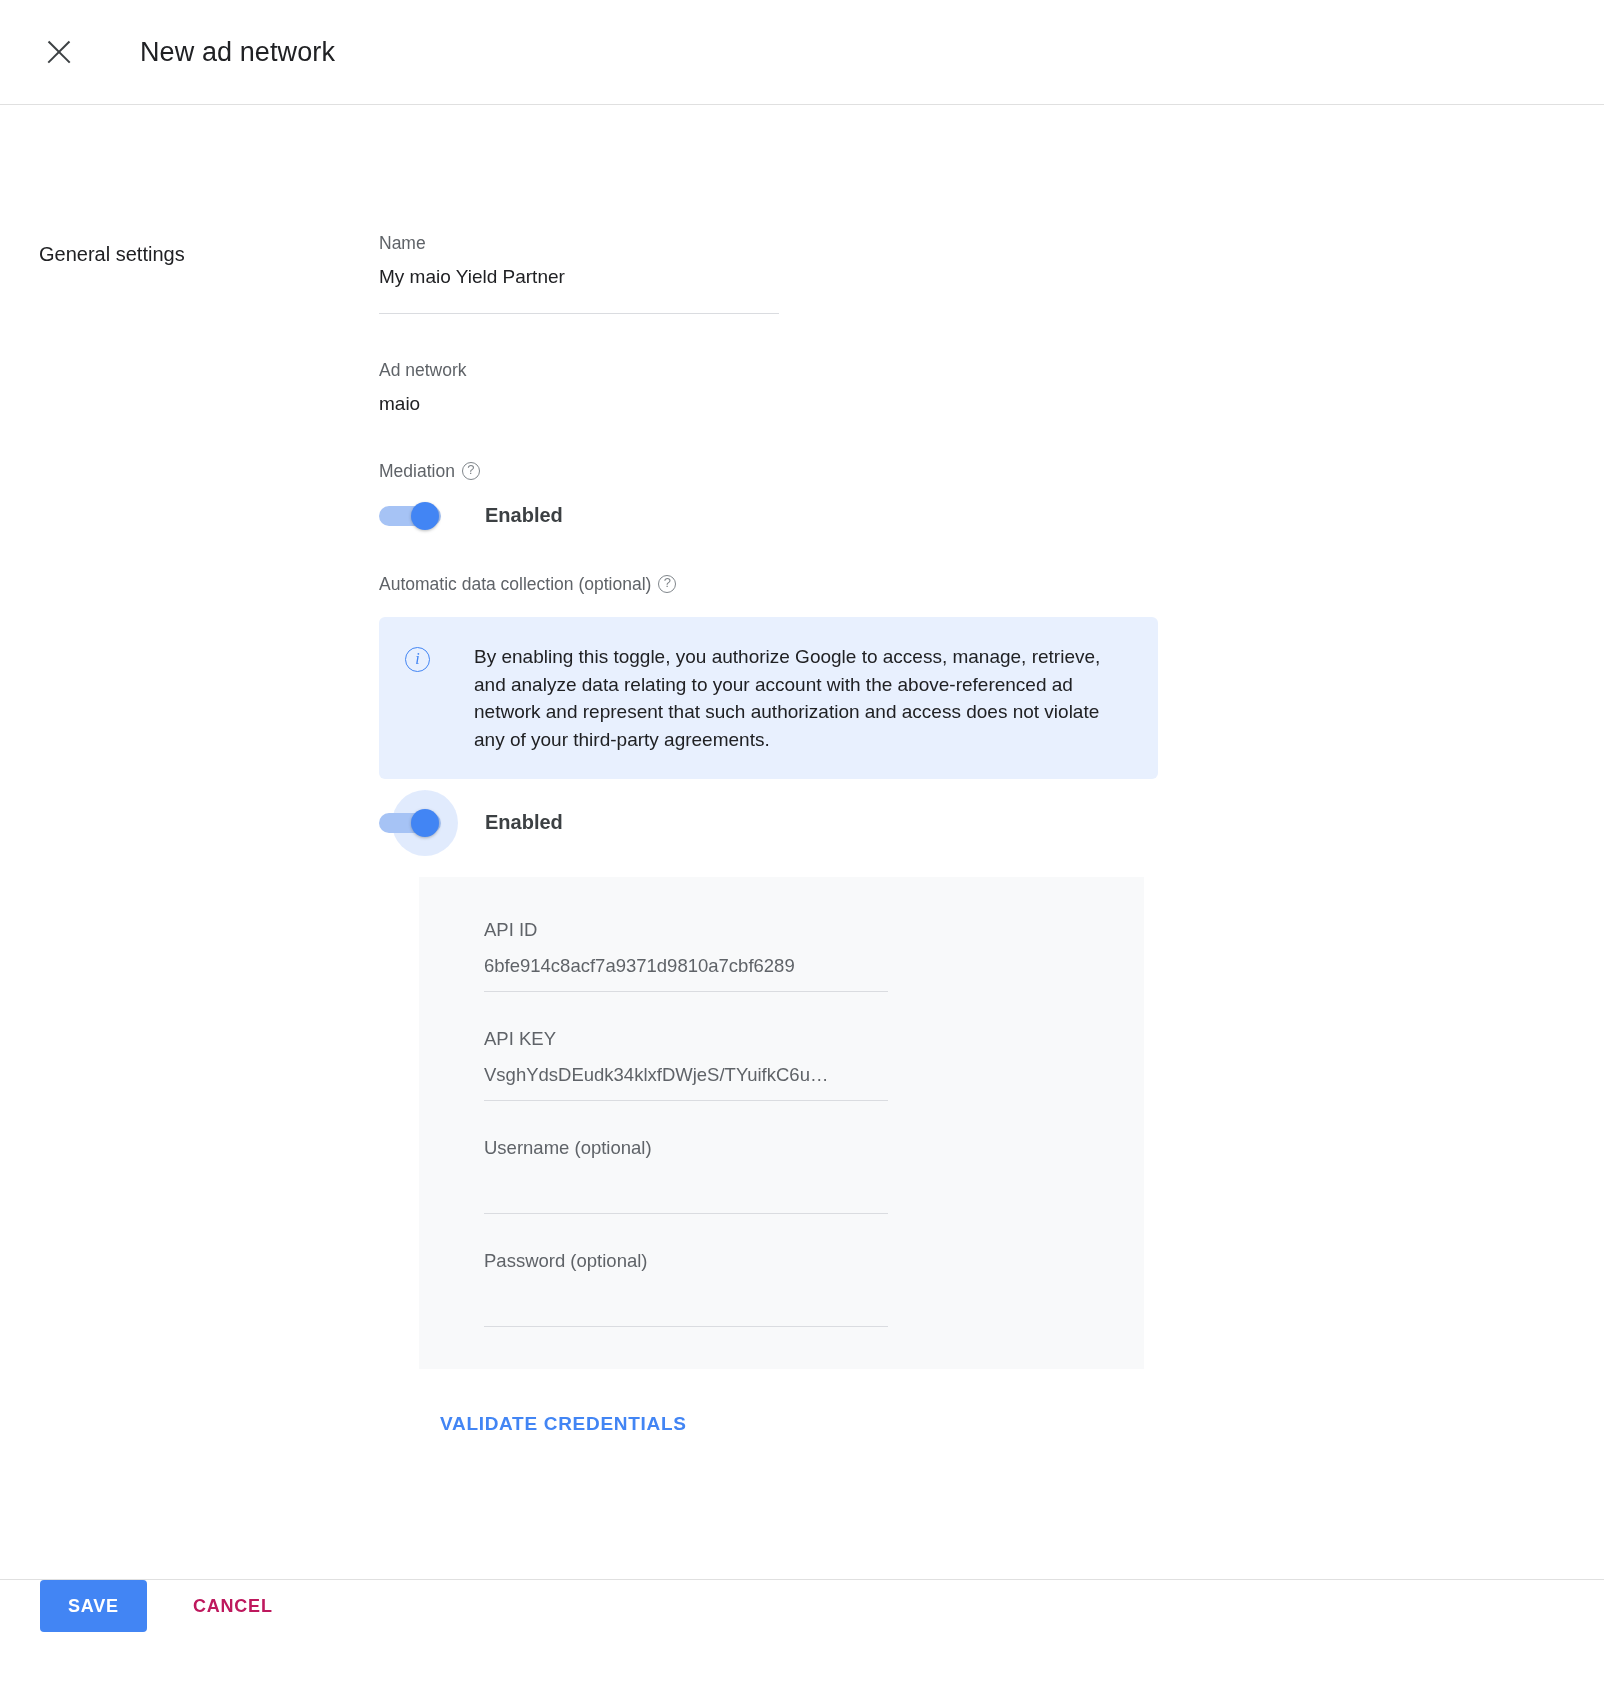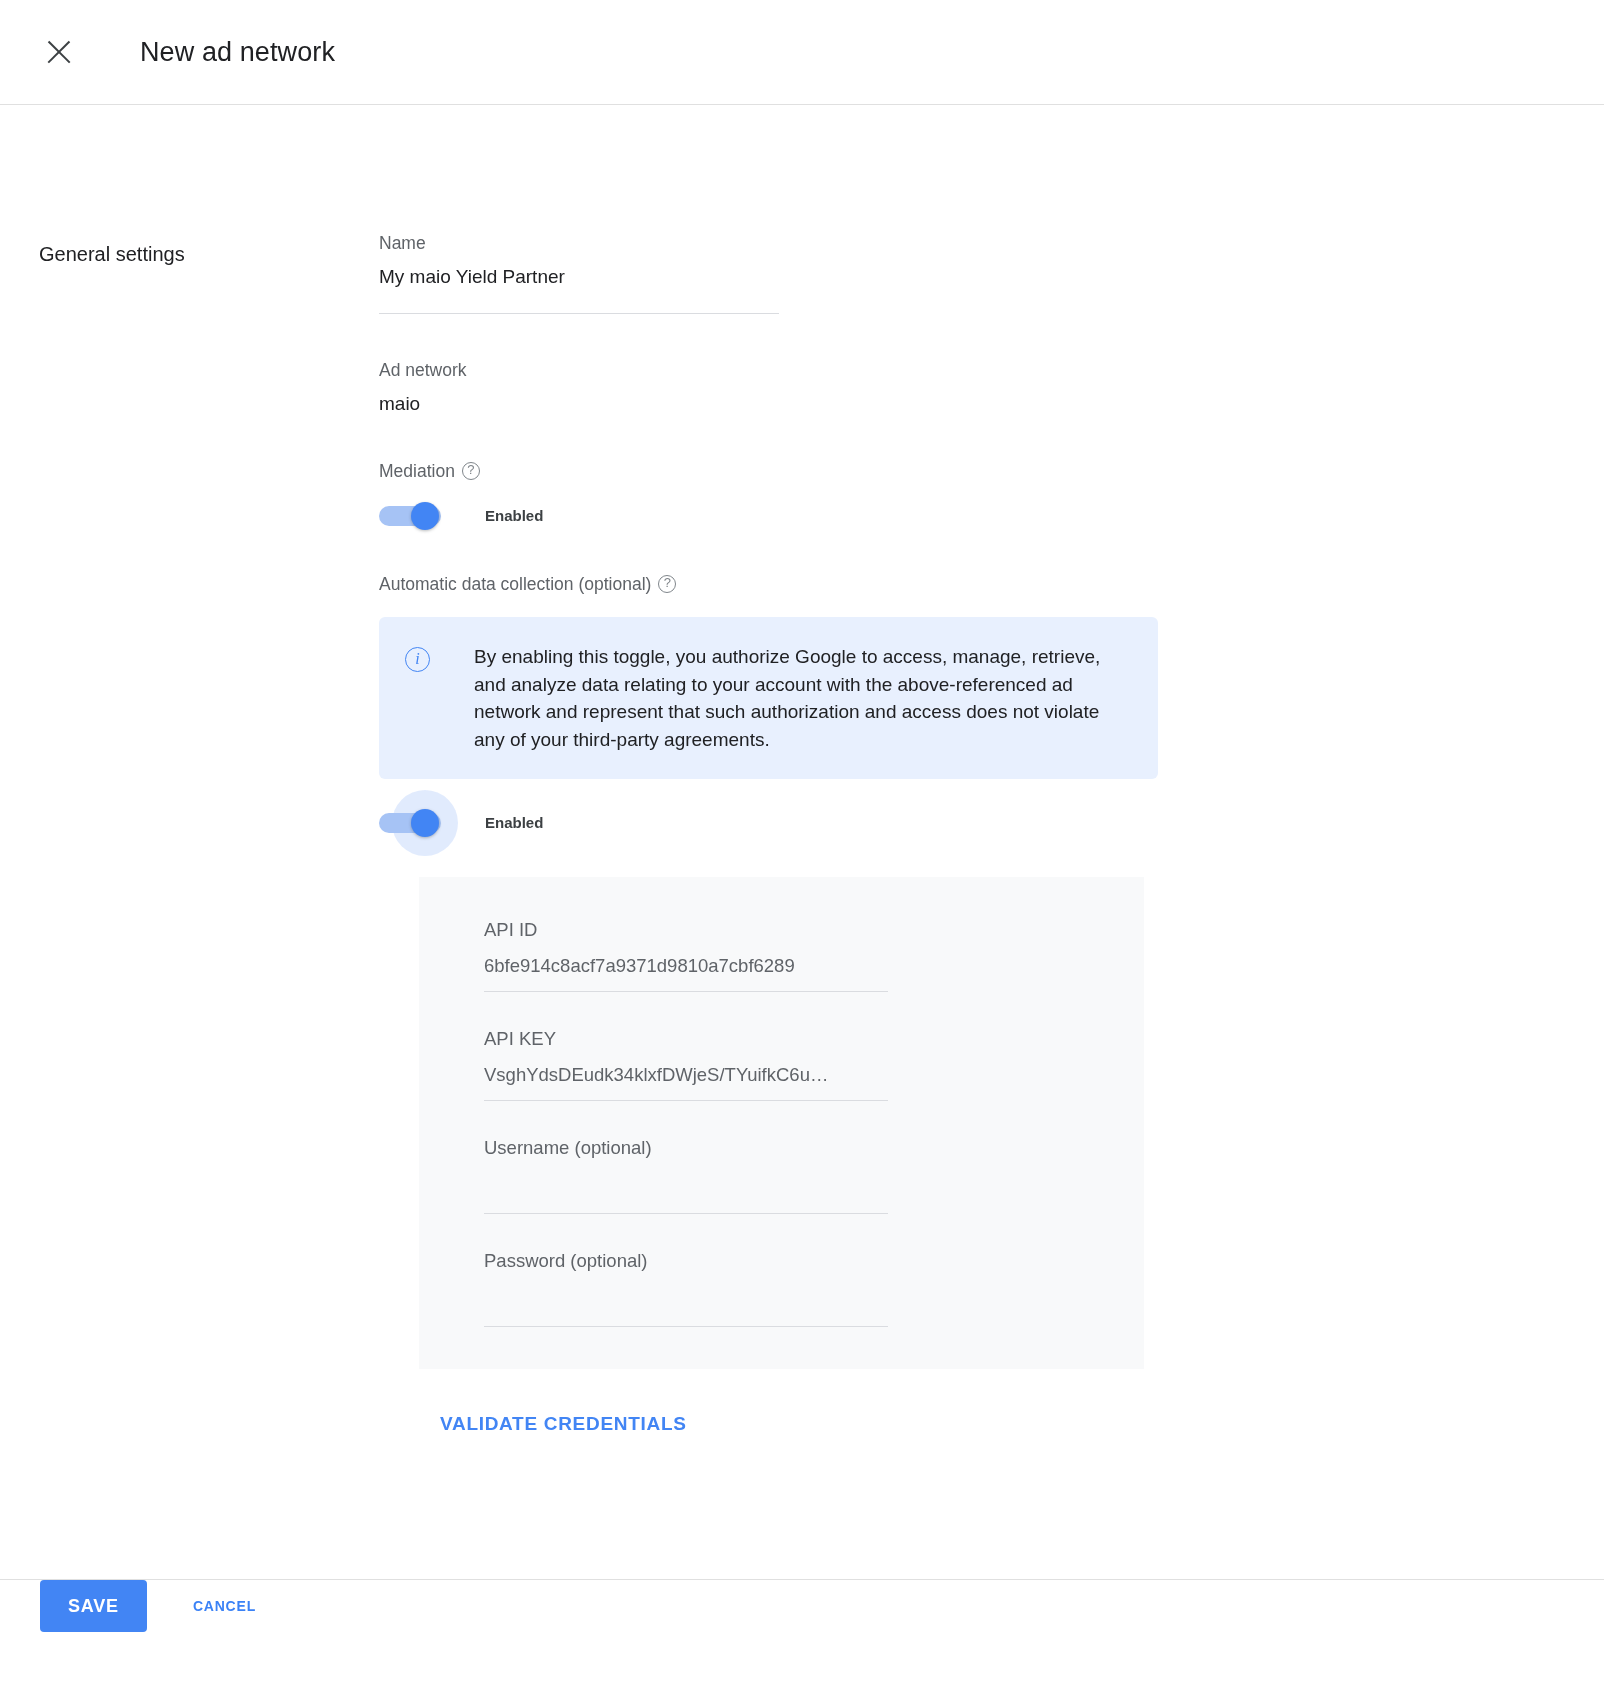--- a/index.html
+++ b/index.html
@@ -145,21 +145,21 @@
     position: absolute;
     left: 13px;
     top: -19px;
     width: 66px;
     height: 66px;
     border-radius: 50%;
     background: rgba(66,133,244,0.16);
   }
   .toggle-label {
     margin-left: 40px;
-    font-size: 15px;
+    font-size: 20px;
     font-weight: bold;
     color: #3c4043;
   }
 
   
   .info-banner {
     margin-top: 22px;
     width: 779px;
     background: #e8f0fe;
     border-radius: 6px;
@@ -252,22 +252,22 @@
     font-weight: bold;
     letter-spacing: 0.8px;
     padding: 0 28px;
     height: 52px;
     cursor: pointer;
     font-family: "Liberation Sans", sans-serif;
   }
   .cancel-btn {
     background: transparent;
     border: none;
-    color: #3b82f6;
-    font-size: 14px;
+    color: #be185d;
+    font-size: 18px;
     font-weight: bold;
     letter-spacing: 0.8px;
     margin-left: 32px;
     cursor: pointer;
     font-family: "Liberation Sans", sans-serif;
     padding: 0 14px;
     height: 52px;
   }
 </style>
 </head>

